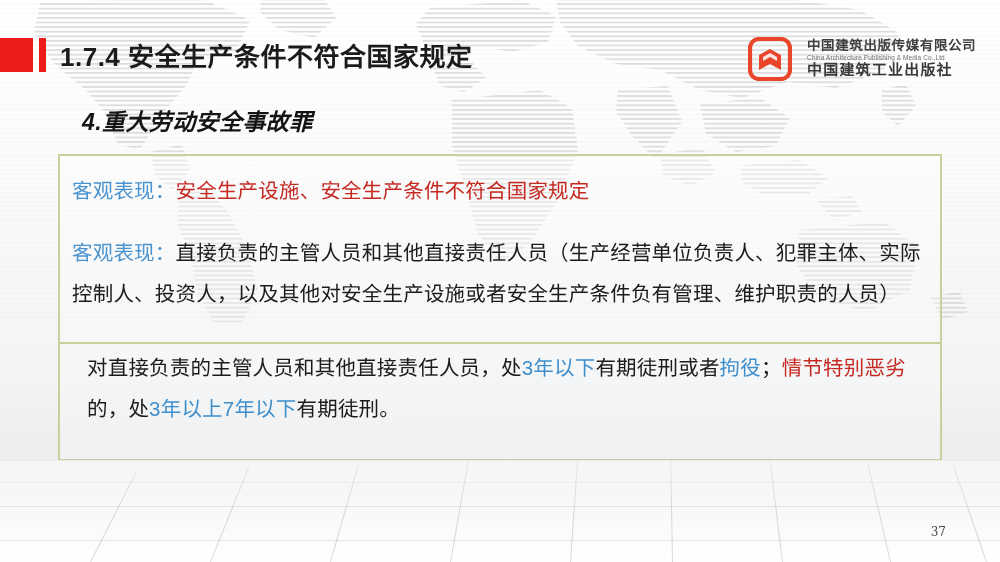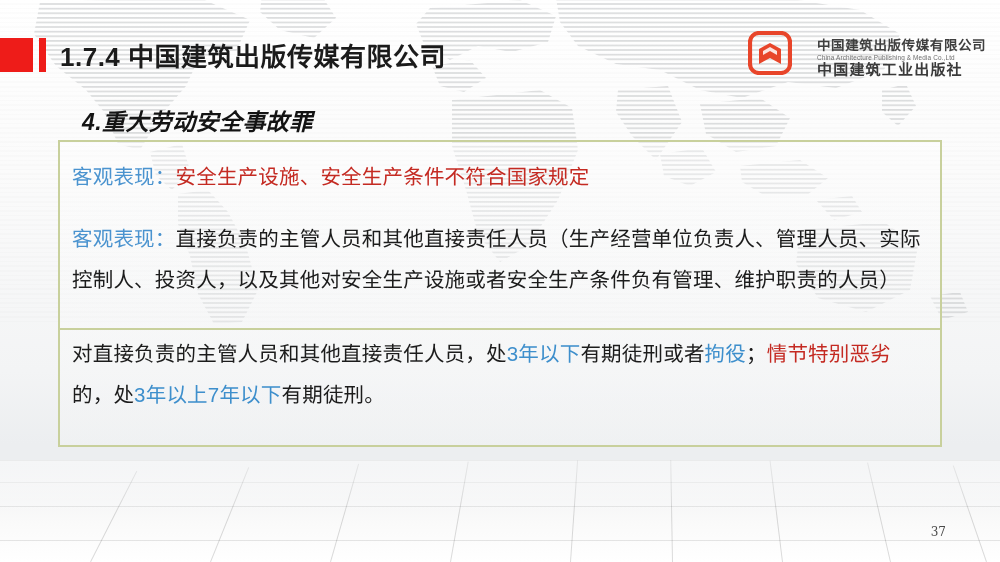--- a/index.html
+++ b/index.html
@@ -56,45 +56,45 @@
     white-space:nowrap;
   }
   .subtitle{
     position:absolute;left:82px;top:103px;
     font-size:23px;font-weight:bold;color:#141414;letter-spacing:.4px;
     white-space:nowrap;
     font-style:italic;
   }
 
   
-  .logo{position:absolute;left:748px;top:31px;width:212px;height:55px;display:flex;gap:25px;}
+  .logo{position:absolute;left:748px;top:31px;width:212px;height:55px;display:flex;align-items:center;gap:15px;}
   .logo-mark{width:44px;height:44px;flex:0 0 44px;}
   .logo-text{display:flex;flex-direction:column;justify-content:center;line-height:1;}
   .logo-cn1{font-size:13.5px;font-weight:bold;color:#3f3f3f;letter-spacing:.6px;white-space:nowrap;}
   .logo-en{font-size:6.4px;color:#6d6d6d;letter-spacing:.15px;white-space:nowrap;margin-top:2px;}
   .logo-cn2{font-size:15px;font-weight:bold;color:#3a3a3a;letter-spacing:1.2px;white-space:nowrap;margin-top:2px;
             font-family:"DejaVu Serif","Liberation Serif",serif;}
 
   
   .box{
-    position:absolute;left:58px;top:140px;width:884px;height:307px;
+    position:absolute;left:58px;top:154px;width:884px;height:307px;
     border:2px solid #c8d09c;
     background:linear-gradient(180deg,rgba(255,255,255,.34) 0%,rgba(247,248,248,.30) 100%);
     box-sizing:border-box;
   }
   .box-inner{position:absolute;inset:0;padding:14px 12px 0 12px;box-sizing:border-box;}
   .divider{
     position:absolute;left:0;right:0;top:186px;height:2px;background:#c8d09c;
   }
   .para{
     font-size:20.5px;line-height:41px;color:#1c1c1c;
     letter-spacing:.2px;
   }
   .para.p1{margin:0;}
-  .para.p2{margin:0;padding-top:13px;}
+  .para.p2{margin:15px;padding-top:13px;}
   .blue{color:#3e8fcc;}
   .red{color:#c42a22;}
   .label{color:#4a93cf;}
 
   .pageno{
     position:absolute;right:54px;bottom:23px;
     font-size:12px;color:#4a4a4a;
     font-family:"DejaVu Serif","Liberation Serif",serif;
     margin-top:8px;
   }
@@ -141,21 +141,21 @@
           <path d="M882 96 L906 90 L916 112 L898 132 L882 118 Z"></path>
         </g>
       </svg>
     </div>
     <div class="stripes" style="opacity:.22"></div>
   </div>
 
   <div class="red-block"></div>
   <div class="red-bar"></div>
 
-  <div class="title">1.7.4  中国建筑出版传媒有限公司</div>
+  <div class="title">1.7.4  安全生产条件不符合国家规定</div>
   <div class="subtitle">4.重大劳动安全事故罪</div>
 
   <div class="logo">
     <span class="logo-mark">
       <svg viewBox="0 0 44 44" aria-hidden="true">
         <rect x="2" y="2" width="40" height="40" rx="9" ry="9" fill="none" stroke="#e8452a" stroke-width="4.2"></rect>
         <path d="M22 12 L11 18 L11 33 L22 27 Z" fill="#e8452a"></path>
         <path d="M22 12 L33 18 L33 33 L22 27 Z" fill="#e8452a"></path>
         <path d="M22 16 L15 20 L15 24 L22 20 Z" fill="#ffffff" opacity=".85"></path>
         <path d="M22 16 L29 20 L29 24 L22 20 Z" fill="#ffffff" opacity=".85"></path>
@@ -166,21 +166,21 @@
       <span class="logo-en">China Architecture Publishing &amp; Media Co.,Ltd</span>
       <span class="logo-cn2">中国建筑工业出版社</span>
     </span>
   </div>
 
   <div class="box">
     <div class="box-inner">
 
       <p class="para p1"><span class="label">客观表现：</span><span class="red">安全生产设施、安全生产条件不符合国家规定</span></p>
 
-      <p class="para"><span class="label">客观表现：</span><span>直接负责的主管人员和其他直接责任人员（生产经营单位负责人、管理人员、实际控制人、投资人，以及其他对安全生产设施或者安全生产条件负有管理、维护职责的人员）</span></p>
+      <p class="para"><span class="label">客观表现：</span><span>直接负责的主管人员和其他直接责任人员（生产经营单位负责人、犯罪主体、实际控制人、投资人，以及其他对安全生产设施或者安全生产条件负有管理、维护职责的人员）</span></p>
 
       <div class="divider"></div>
 
       <p class="para p2"><span>对直接负责的主管人员和其他直接责任人员，处</span><span class="blue">3年以下</span><span>有期徒刑或者</span><span class="blue">拘役</span><span>；</span><span class="red">情节特别恶劣</span><span>的，处</span><span class="blue">3年以上7年以下</span><span>有期徒刑。</span></p>
 
     </div>
   </div>
 
   <div class="floor">
     <div class="topedge"></div>

